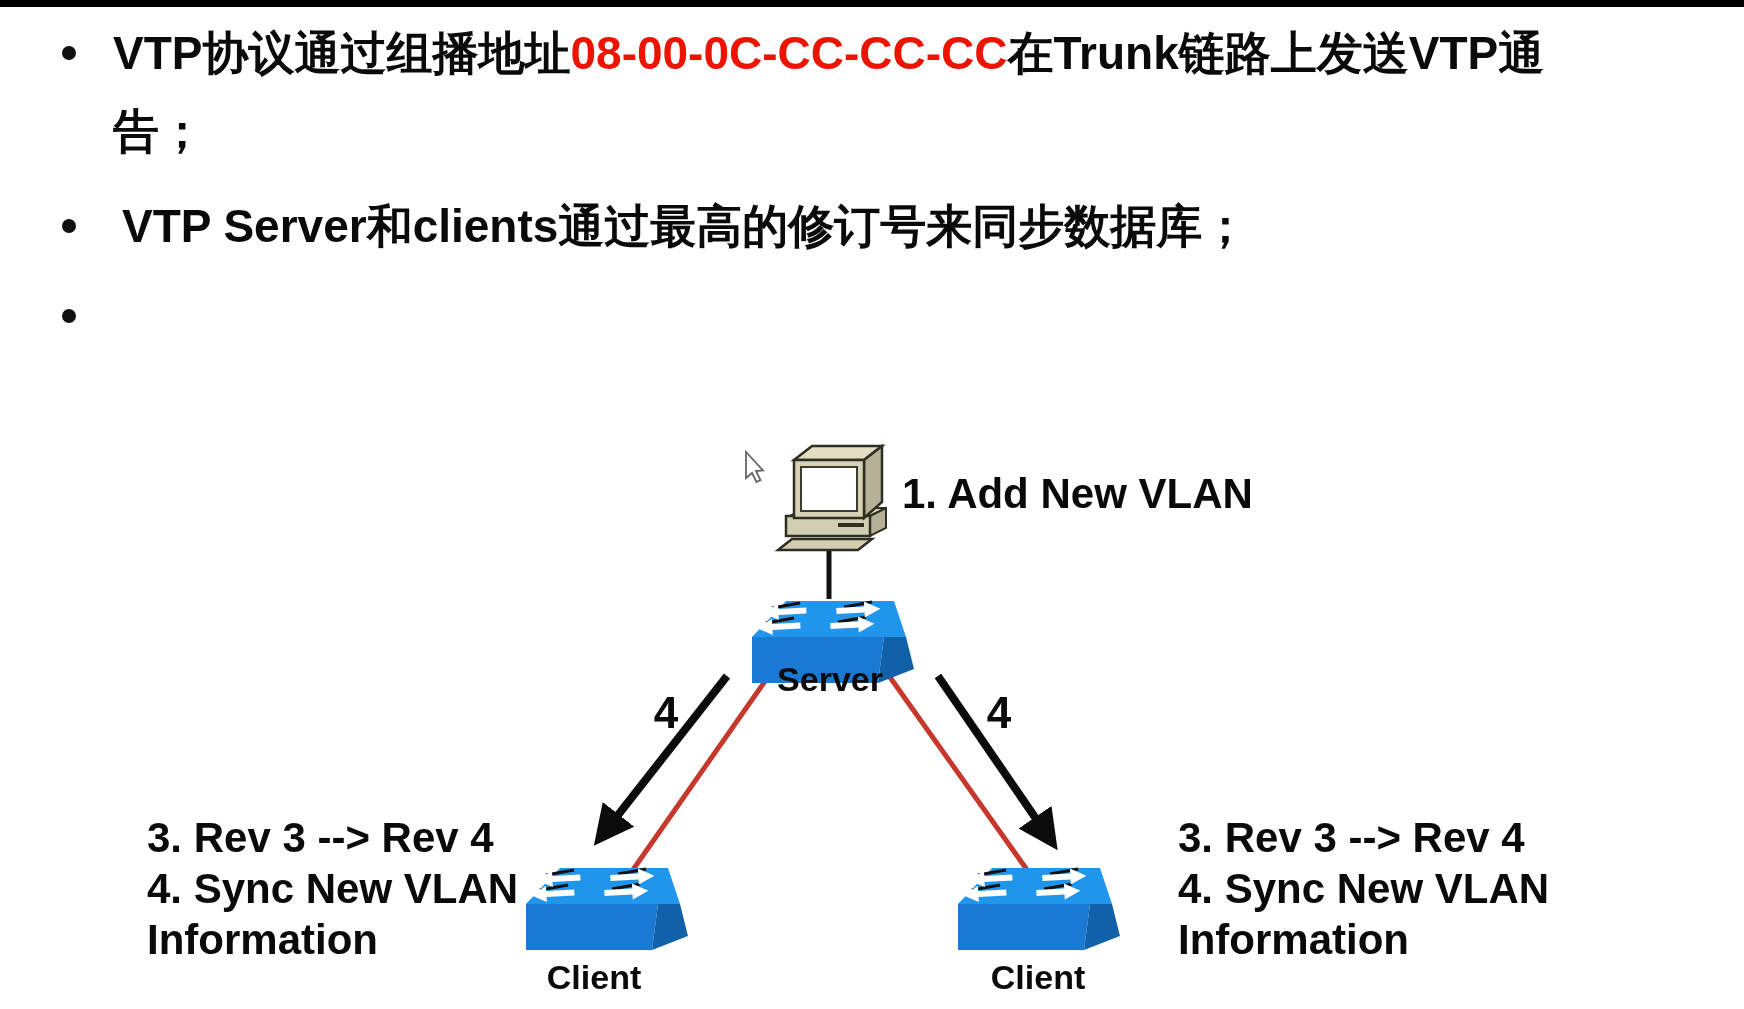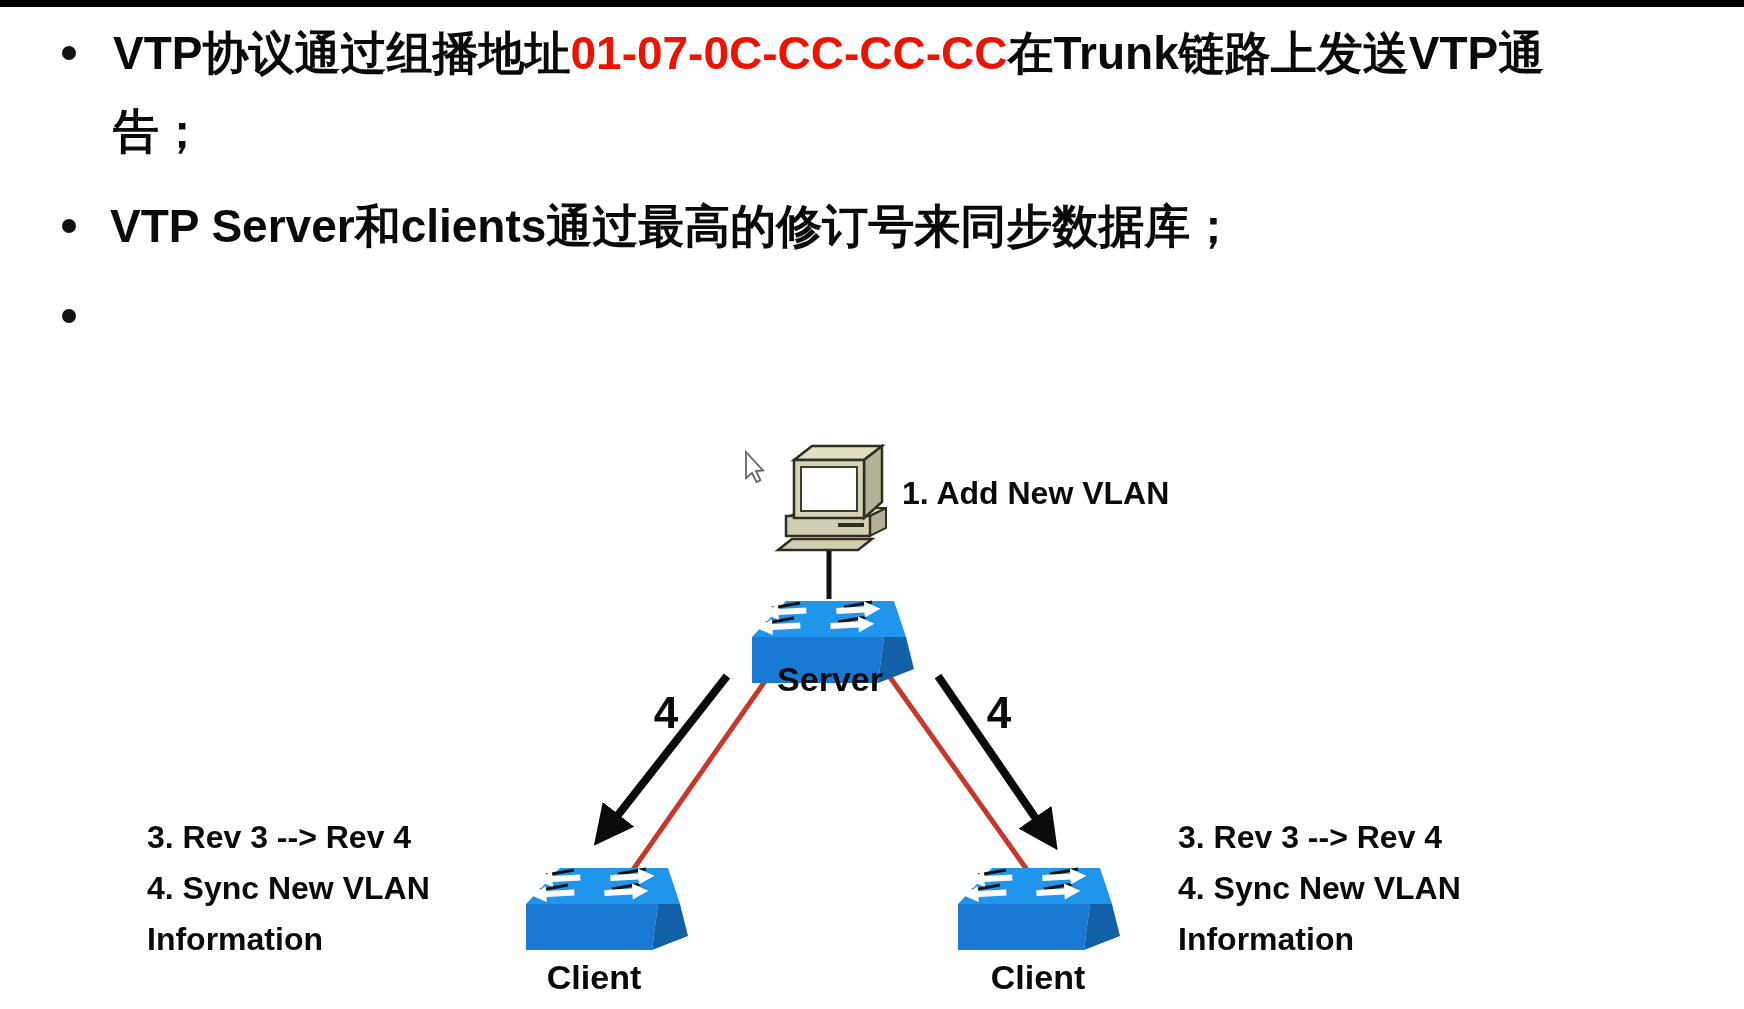--- a/index.html
+++ b/index.html
@@ -5,38 +5,38 @@
   html,body{margin:0;padding:0;background:#888;}
   .slide{
     position:relative;width:1744px;height:1009px;background:#ffffff;overflow:hidden;
     font-family:"Liberation Sans","DejaVu Sans",sans-serif;color:#0a0a0a;
   }
   .abs{position:absolute;}
   .topbar{left:0;top:0;width:1744px;height:7px;background:#000;}
   .bullet{font-size:46px;font-weight:700;white-space:nowrap;line-height:58px;}
   .dot{width:14px;height:14px;border-radius:50%;background:#111;}
   .red{color:#ee1300;}
-  .dlabel{font-size:32px;font-weight:700;line-height:51px;white-space:nowrap;}
+  .dlabel{font-size:42px;font-weight:700;line-height:51px;white-space:nowrap;}
   .nodelabel{font-size:34px;font-weight:700;white-space:nowrap;transform:translateX(-50%);}
   .num4{font-size:44px;font-weight:700;white-space:nowrap;transform:translateX(-50%);}
   svg{display:block;}
 </style>
 </head>
 <body>
 
 <div class="slide">
 
   <div class="abs topbar"></div>
 
   <div class="abs dot" style="left:62px;top:46px;"></div>
-  <div class="abs bullet" style="left:113px;top:24px;"><span>VTP协议通过组播地址</span><span class="red">01-07-0C-CC-CC-CC</span><span>在Trunk链路上发送VTP通</span></div>
+  <div class="abs bullet" style="left:113px;top:24px;"><span>VTP协议通过组播地址</span><span class="red">08-00-0C-CC-CC-CC</span><span>在Trunk链路上发送VTP通</span></div>
   <div class="abs bullet" style="left:113px;top:102px;">告；</div>
 
   <div class="abs dot" style="left:62px;top:219px;"></div>
-  <div class="abs bullet" style="left:110px;top:197px;">VTP Server和clients通过最高的修订号来同步数据库；</div>
+  <div class="abs bullet" style="left:122px;top:197px;">VTP Server和clients通过最高的修订号来同步数据库；</div>
 
   <div class="abs dot" style="left:62px;top:309px;"></div>
 
   <svg class="abs" style="left:0;top:0;" width="1744" height="1009" viewBox="0 0 1744 1009">
     <defs>
       <marker id="ah" viewBox="0 0 10 10" refX="7.5" refY="5" markerWidth="5" markerHeight="5" orient="auto-start-reverse">
         <path d="M0,0 L10,5 L0,10 Z" fill="#0b0b0b"></path>
       </marker>
 
       <g id="sw">

